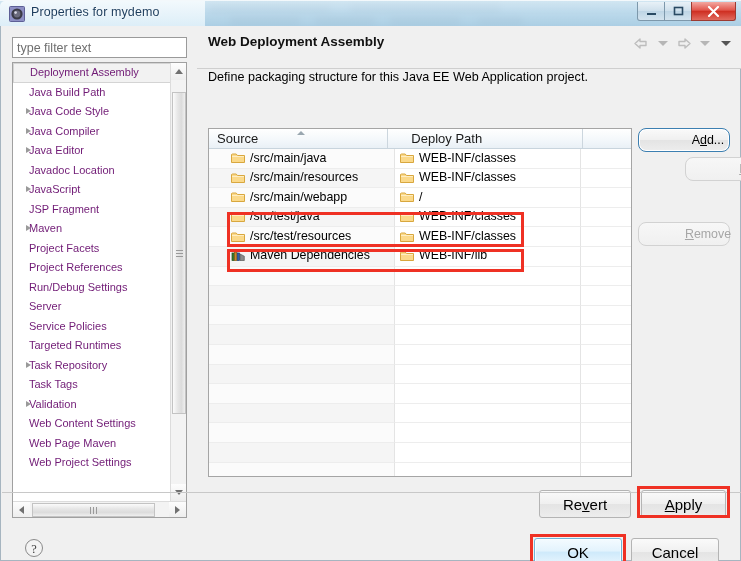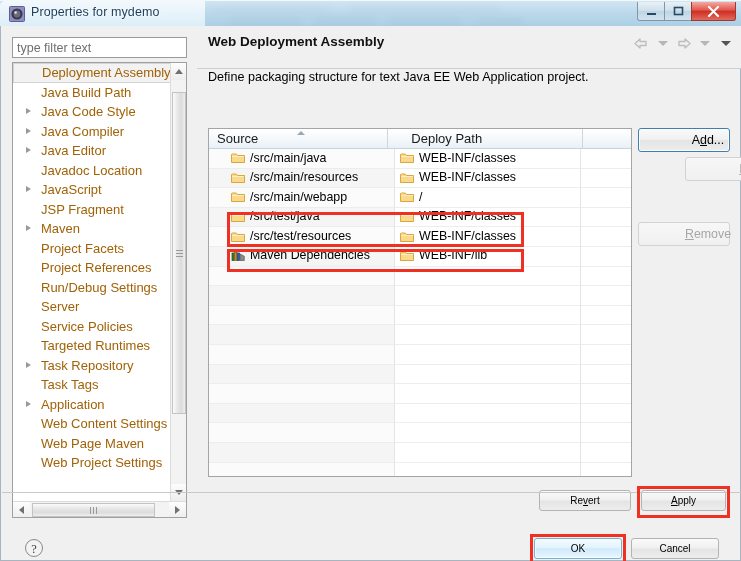--- a/index.html
+++ b/index.html
@@ -120,24 +120,24 @@
   }
   #tree-list {
     position: absolute; left: 0; top: 0;
     width: 158px; height: 438px;
     overflow: hidden;
   }
   .tree-item {
     position: relative;
     height: 19.5px;
     line-height: 19.5px;
-    font-size: 13px;
-    color: #a16207;
+    font-size: 11px;
+    color: #701a75;
     white-space: nowrap;
-    padding-left: 28px;
+    padding-left: 16px;
     box-sizing: border-box;
   }
   .tree-item.selected {
     background: #f2f2f2;
     border: 1px solid #d4d4d4;
     border-right: none;
     width: 160px;
     line-height: 17.5px;
     box-sizing: border-box;
   }
@@ -292,36 +292,36 @@
   }
 
   
   .sbtn {
     position: absolute;
     width: 92px; height: 24px;
     font-size: 12.4px;
     font-family: "Liberation Sans", sans-serif;
     background: linear-gradient(180deg,#fafafa 0%,#f0f0f0 48%,#e4e4e4 52%,#ededed 100%);
     border: 1px solid #b4b4b4;
-    border-radius: 3px;
+    border-radius: 8px;
     color: #000;
     box-sizing: border-box;
     cursor: default;
     padding-left: 48px;
   }
   .sbtn.focus { border: 1px solid #3c7fb1; box-shadow: inset 0 0 0 1px #fff; }
   .sbtn.disabled { color: #a6a6a6; border-color: #d2d2d2;
     background: linear-gradient(180deg,#f7f7f7,#f0f0f0); }
   .btn-label u { text-decoration: underline; }
 
   
   .bbtn {
     position: absolute;
-    height: 21px;
-    font-size: 10px;
+    height: 28px;
+    font-size: 15px;
     font-family: "Liberation Sans", sans-serif;
     background: linear-gradient(180deg,#fafafa 0%,#f0f0f0 48%,#e4e4e4 52%,#ededed 100%);
     border: 1px solid #b4b4b4;
     border-radius: 3px;
     color: #000;
     box-sizing: border-box;
     cursor: default;
   }
   #btn-ok {
     background: linear-gradient(180deg,#f4fbff 0%,#e3f3fd 45%,#cfeafb 52%,#e9f6fe 100%);
@@ -401,21 +401,21 @@
           <div class="tree-item"><span>JSP Fragment</span></div>
           <div class="tree-item"><span class="tree-arrow"></span><span>Maven</span></div>
           <div class="tree-item"><span>Project Facets</span></div>
           <div class="tree-item"><span>Project References</span></div>
           <div class="tree-item"><span>Run/Debug Settings</span></div>
           <div class="tree-item"><span>Server</span></div>
           <div class="tree-item"><span>Service Policies</span></div>
           <div class="tree-item"><span>Targeted Runtimes</span></div>
           <div class="tree-item"><span class="tree-arrow"></span><span>Task Repository</span></div>
           <div class="tree-item"><span>Task Tags</span></div>
-          <div class="tree-item"><span class="tree-arrow"></span><span>Application</span></div>
+          <div class="tree-item"><span class="tree-arrow"></span><span>Validation</span></div>
           <div class="tree-item"><span>Web Content Settings</span></div>
           <div class="tree-item"><span>Web Page Maven</span></div>
           <div class="tree-item"><span>Web Project Settings</span></div>
         </div>
 
       <div id="tree-vscroll">
         <div class="sb-arrow-btn">
           <span class="sb-tri up"></span>
         </div>
         <div id="tree-vthumb">
@@ -457,21 +457,21 @@
         </div>
         <div class="nav-caret">
           <span class="caret-tri"></span>
         </div>
         <div class="nav-caret">
           <span class="caret-tri dark"></span>
         </div>
       </div>
     </div>
 
-    <div id="page-desc">Define packaging structure for text Java EE Web Application project.</div>
+    <div id="page-desc">Define packaging structure for this Java EE Web Application project.</div>
 
     <div id="table-wrap">
       <div id="thead">
         <div class="th c1">
           <span>Source</span>
           <span id="sort-indicator"></span>
         </div>
         <div class="th c2">
           <span>Deploy Path</span>
         </div>

